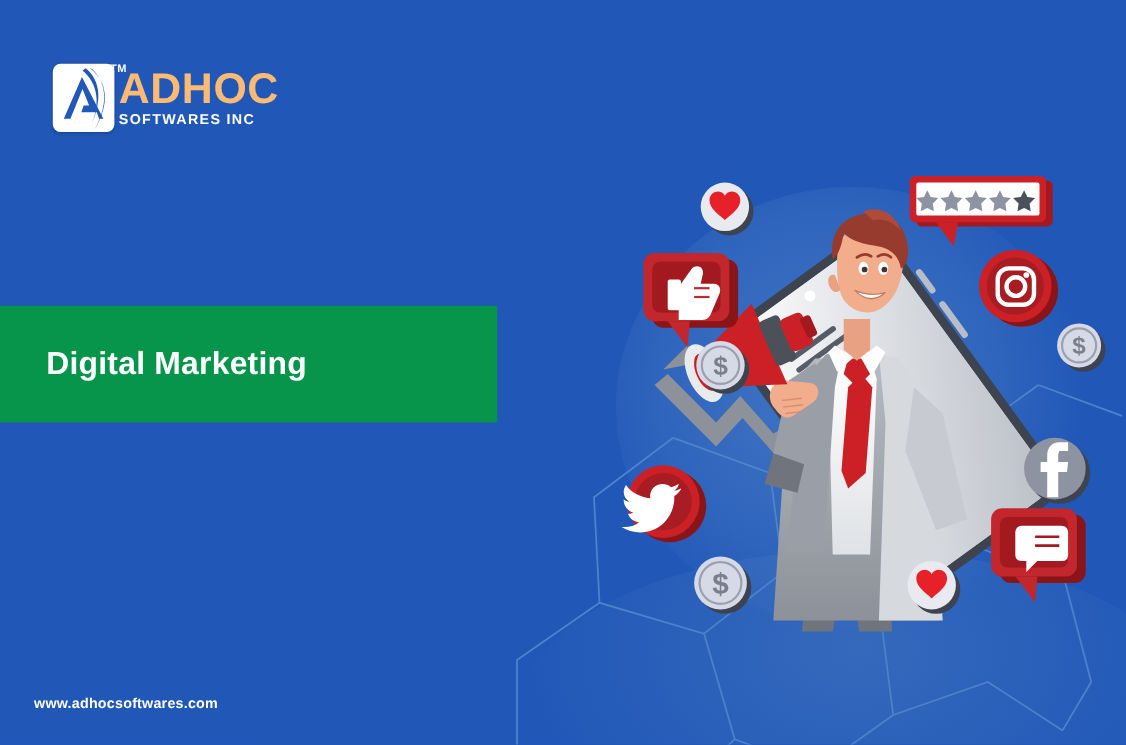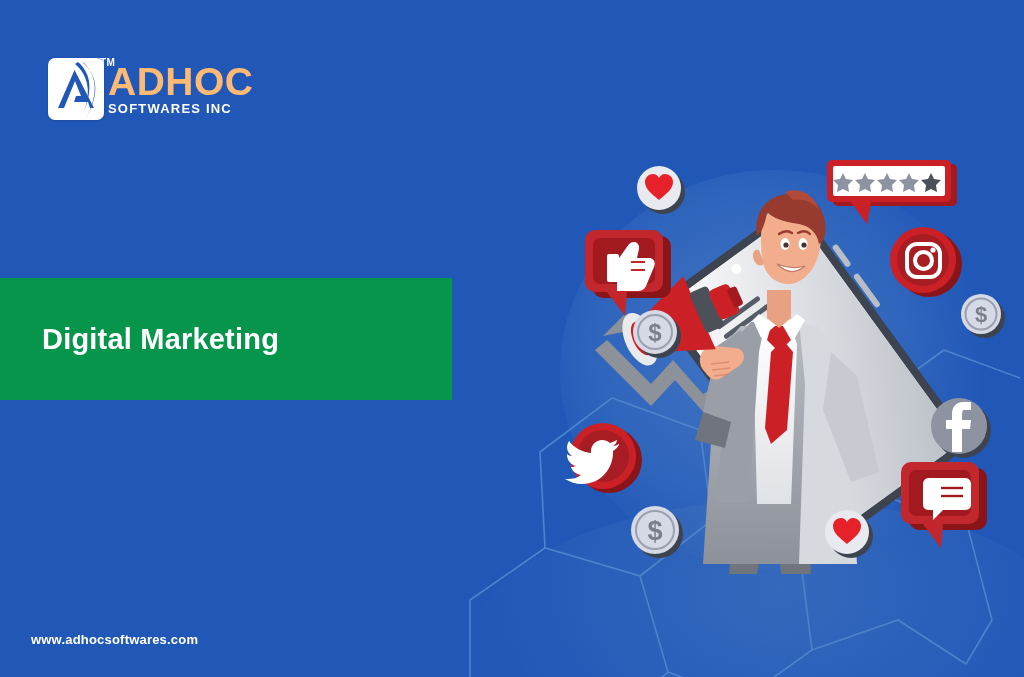--- a/index.html
+++ b/index.html
@@ -60,21 +60,21 @@
     letter-spacing:.5px; line-height:.96;
   }
   .logo-sub{
     color:#ffffff; font-size:13px; font-weight:bold;
     letter-spacing:1.2px; line-height:1.25; padding-top:1px;
   }
 
   
   .headline-box{
     position:absolute; left:0; top:278px;
-    width:452px; height:122px;
+    width:452px; height:106px;
     background:#06954b;
     display:flex; align-items:center;
   }
   .headline{
     color:#ffffff;
     font-size:29px; font-weight:bold;
     line-height:1.32;
     padding-left:42px;
     letter-spacing:.2px;
   }

